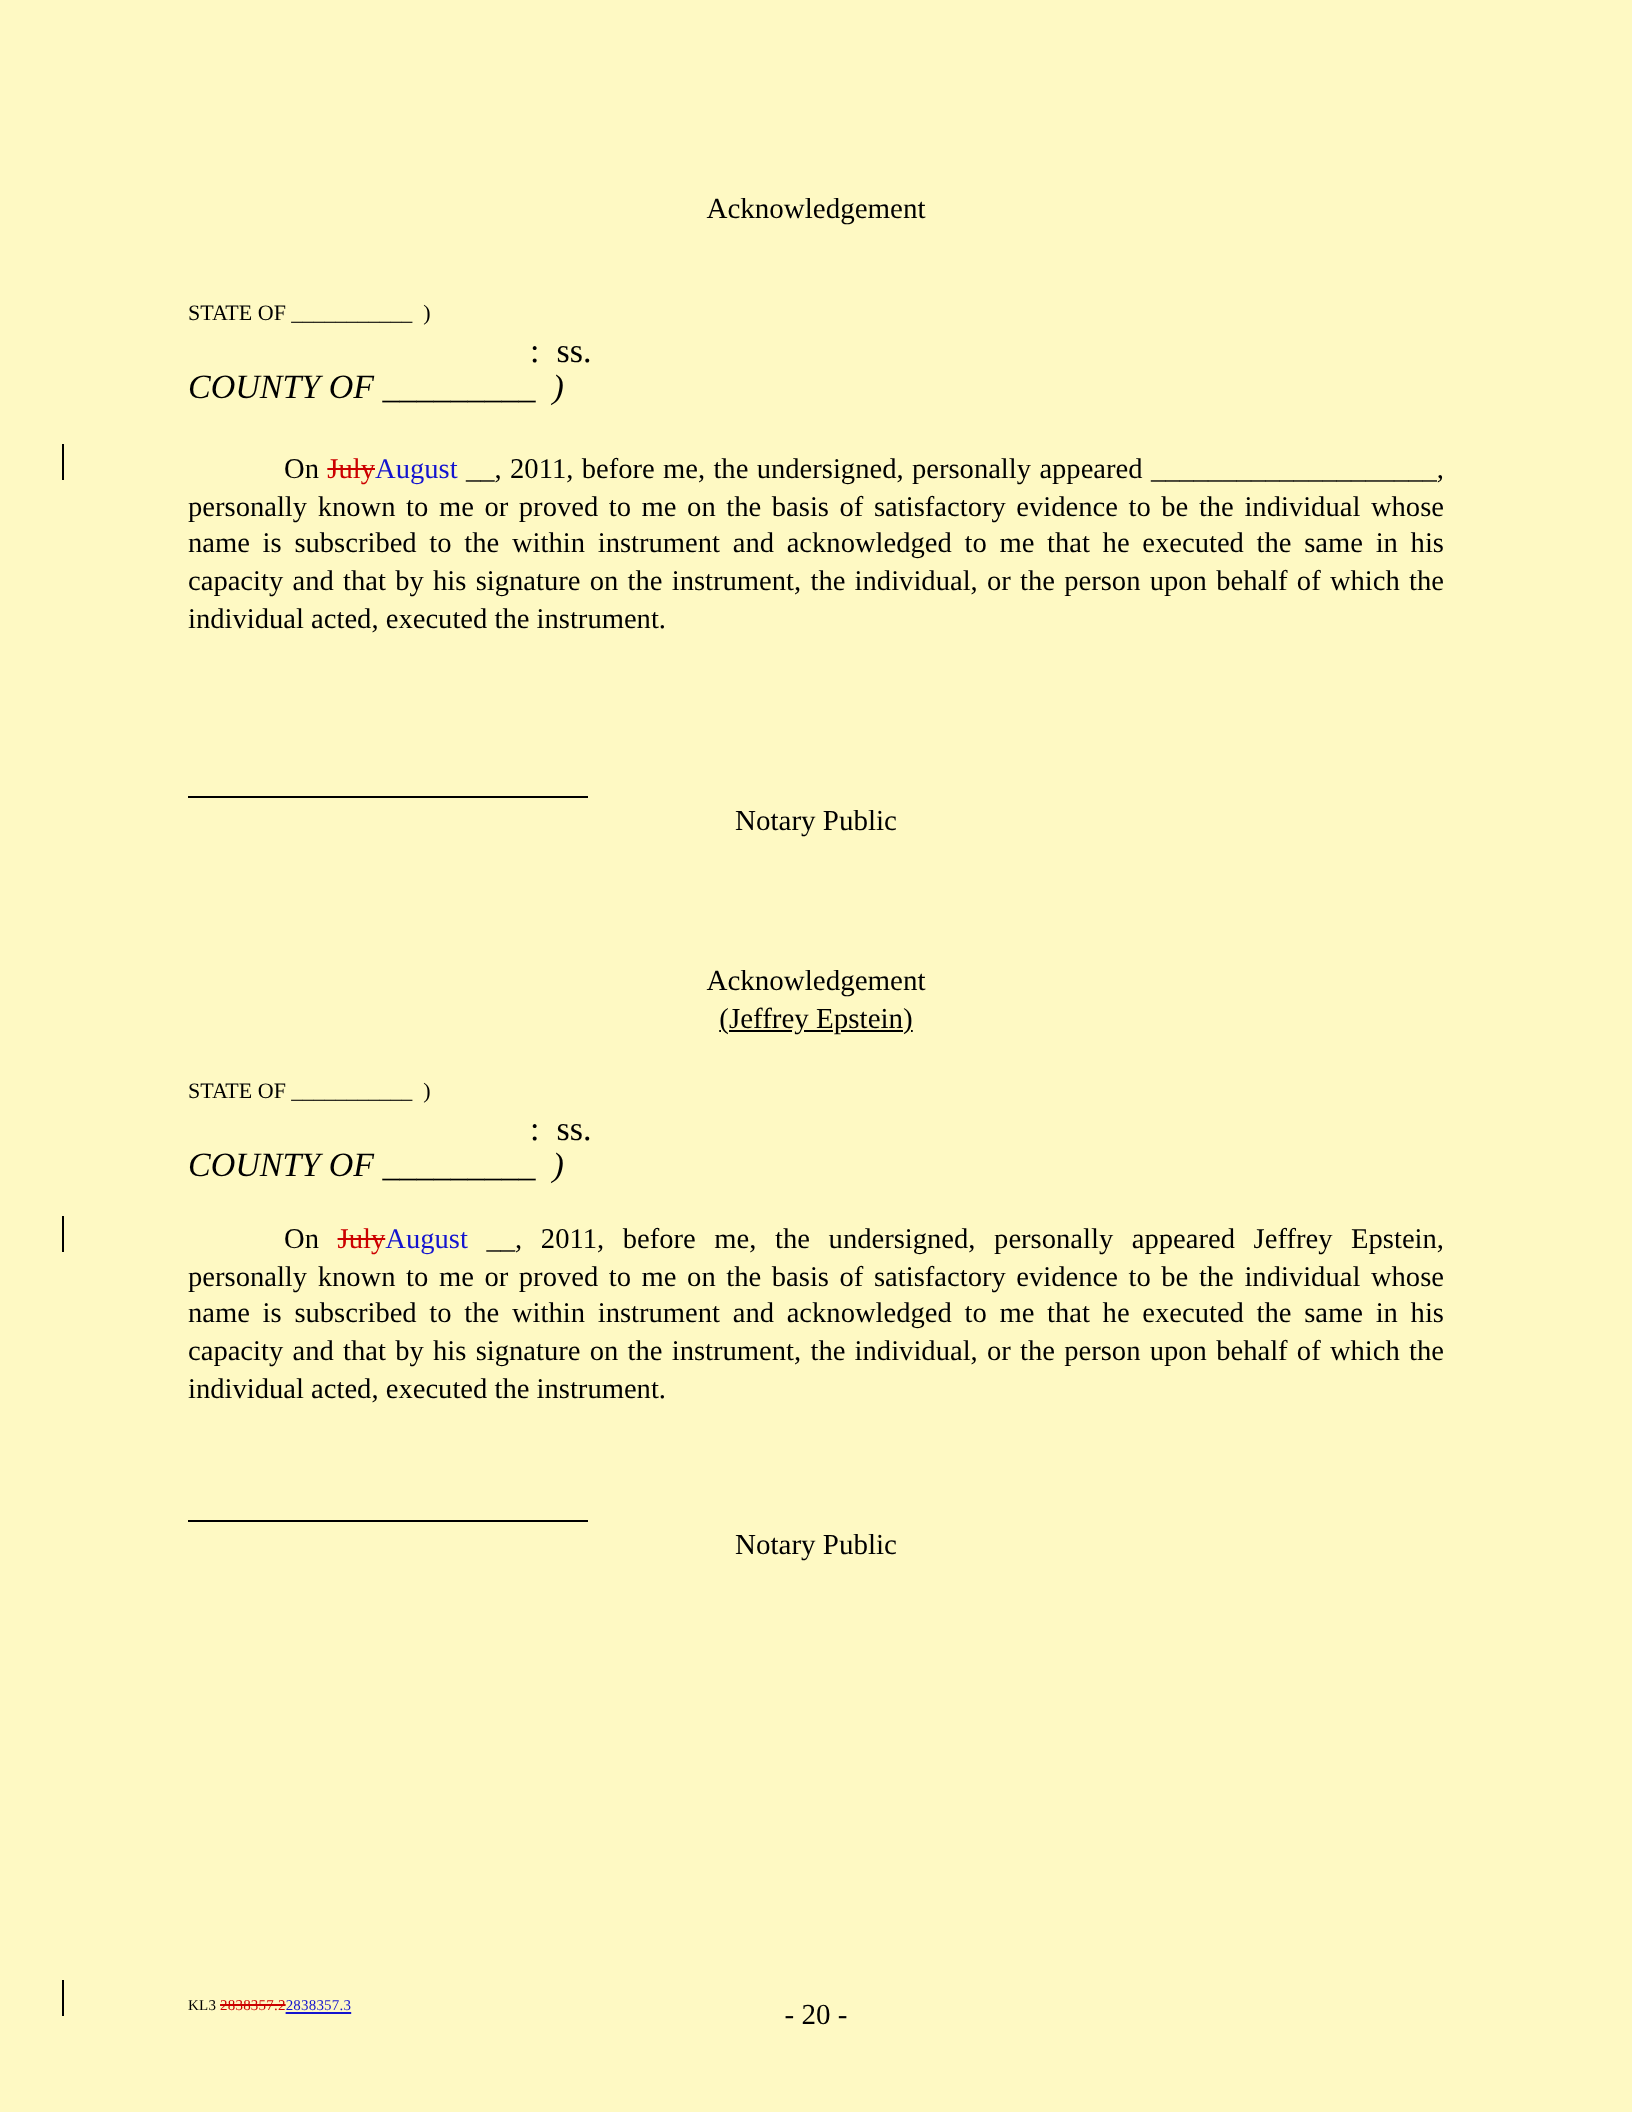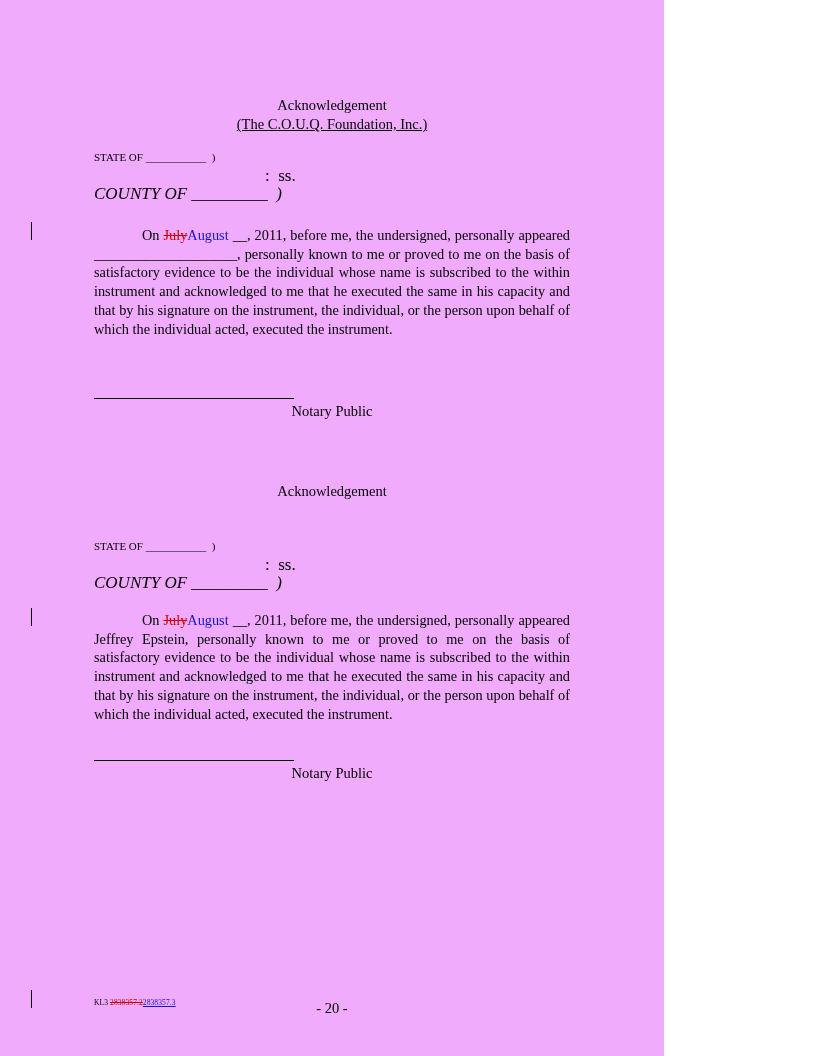--- a/index.html
+++ b/index.html
@@ -2,23 +2,23 @@
 <html><head>
 <meta charset="utf-8">
 <style>
   html, body {
     margin: 0;
     padding: 0;
     background: #ffffff;
   }
   .page {
     position: relative;
-    width: 664px;
+    width: 816px;
     height: 1056px;
-    background: #f0abfc;
+    background: #fef9c3;
     font-family: "Liberation Serif", serif;
     color: #000000;
     box-sizing: border-box;
   }
 
   
   .change-bar {
     position: absolute;
     left: 31px;
     width: 0;
@@ -124,21 +124,20 @@
 <div class="page">
 
   <div class="change-bar cb-1"></div>
   <div class="change-bar cb-2"></div>
   <div class="change-bar cb-3"></div>
 
   <div class="content">
 
     <div class="block" style="top:96px;">
       <div class="ack-title">Acknowledgement</div>
-      <div class="ack-sub"><span>(The C.O.U.Q. Foundation, Inc.)</span></div>
     </div>
 
     <div class="block" style="top:148px;">
       <div class="state-line">STATE OF ___________  )</div>
       <div class="ss-line">:  ss.</div>
       <div class="county-line">COUNTY OF _________  )</div>
     </div>
 
     <div class="block" style="top:226px;">
       <p class="para" style="margin:0;">
@@ -147,20 +146,21 @@
       </p>
     </div>
 
     <div class="block" style="top:398px;">
       <div class="sig-rule"></div>
       <div class="sig-label">Notary Public</div>
     </div>
 
     <div class="block" style="top:482px;">
       <div class="ack-title">Acknowledgement</div>
+      <div class="ack-sub"><span> (Jeffrey Epstein) </span></div>
     </div>
 
     <div class="block" style="top:537px;">
       <div class="state-line">STATE OF ___________  )</div>
       <div class="ss-line">:  ss.</div>
       <div class="county-line">COUNTY OF _________  )</div>
     </div>
 
     <div class="block" style="top:611px;">
       <p class="para" style="margin:0;">

